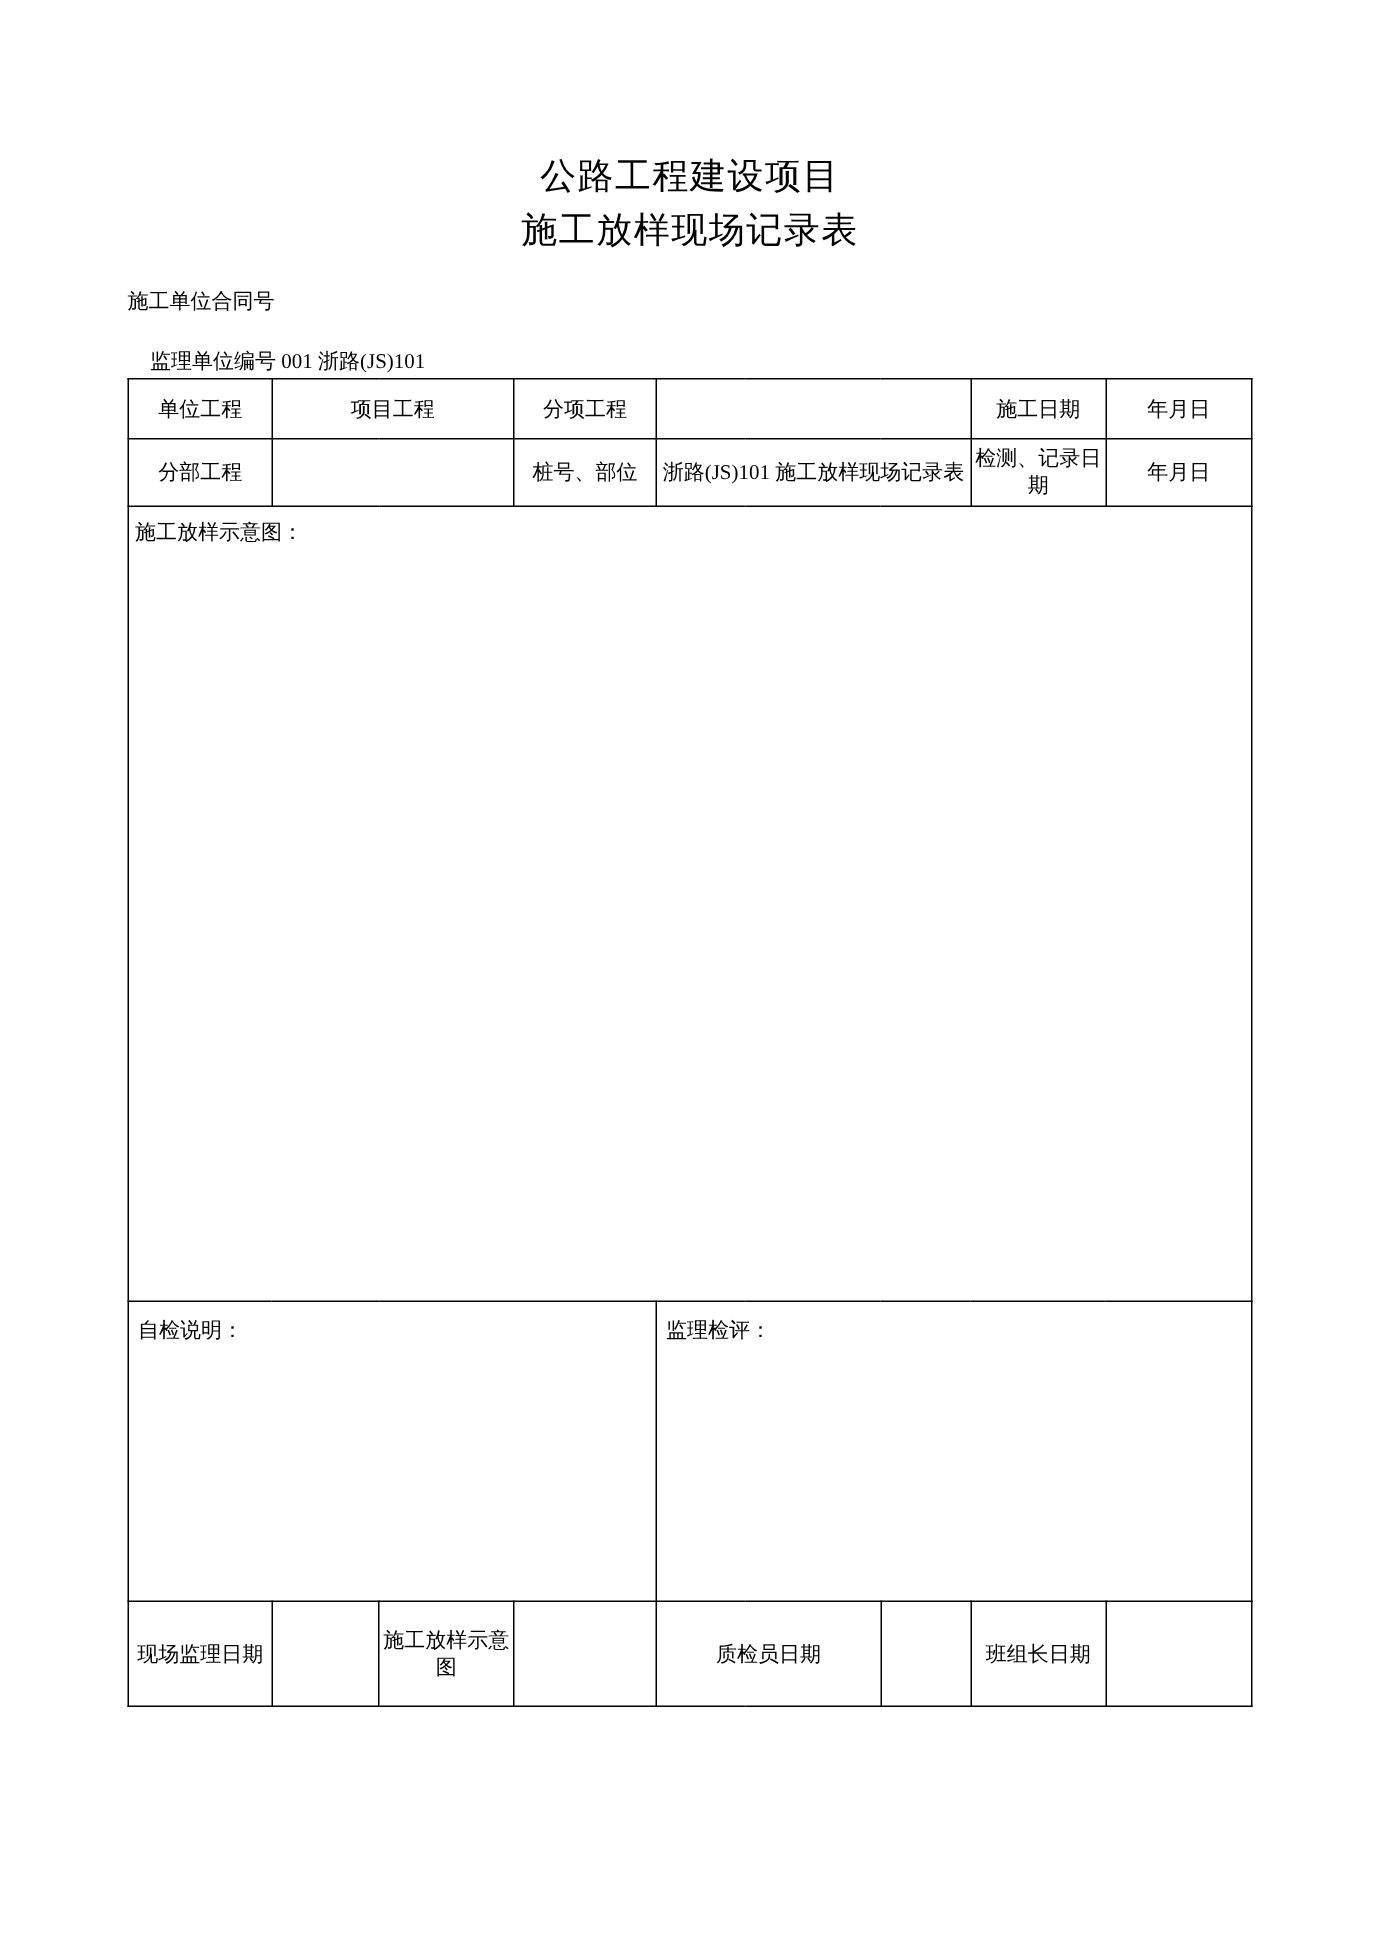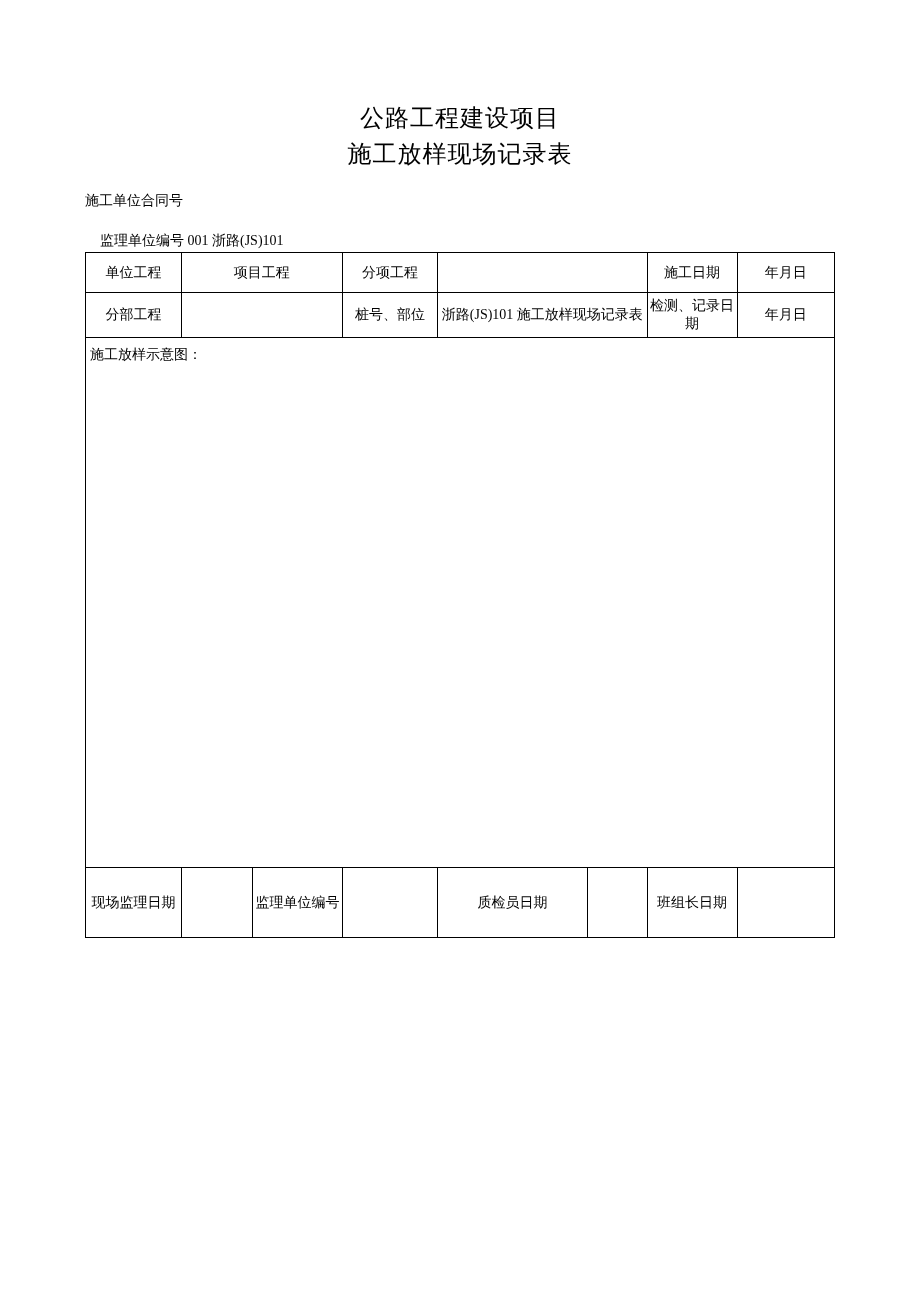--- a/index.html
+++ b/index.html
@@ -113,25 +113,29 @@
       <td>桩号、部位</td>
       <td colspan="3">浙路(JS)101 施工放样现场记录表</td>
       <td>检测、记录日期</td>
       <td>年月日</td>
     </tr>
 
     <tr>
       <td colspan="9" class="diagram-cell">施工放样示意图：</td>
     </tr>
 
+    <tr class="notes-row">
+      <td colspan="4">自检说明：</td>
+      <td colspan="5">监理检评：</td>
+    </tr>
 
     <tr class="sign-row">
       <td>现场监理日期</td>
       <td></td>
-      <td>监理单位编号</td>
+      <td>施工放样示意图</td>
       <td></td>
       <td colspan="2">质检员日期</td>
       <td></td>
       <td>班组长日期</td>
       <td></td>
     </tr>
 
   </tbody>
     </table>
 

